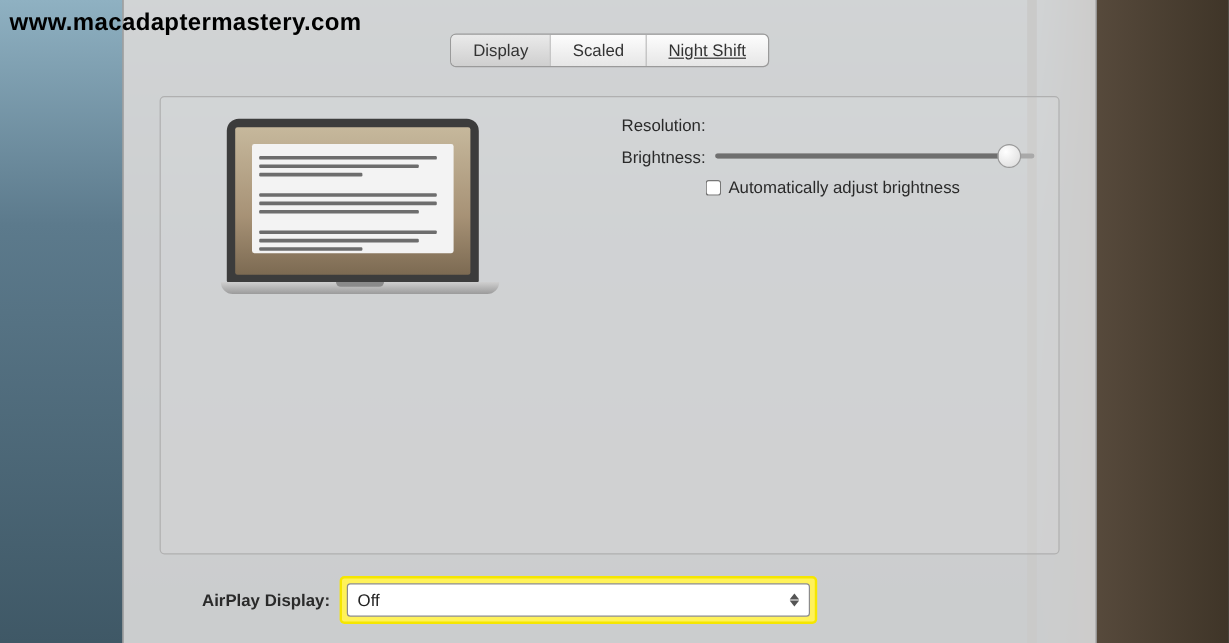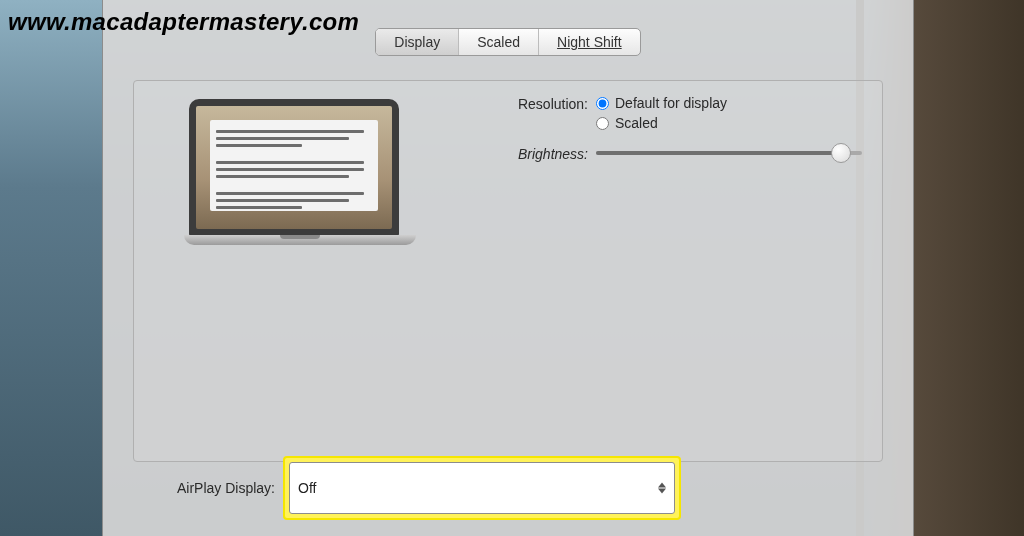--- a/index.html
+++ b/index.html
@@ -1,18 +1,18 @@
 <!DOCTYPE html>
 <html><head>
 <meta charset="utf-8">
 <style>
   html,body{margin:0;padding:0;width:1024px;height:536px;overflow:hidden;font-family:-apple-system,"Helvetica Neue",Arial,sans-serif;}
   .bg{position:absolute;inset:0;background:linear-gradient(180deg,#8fb1c2 0%,#5c7a8c 35%,#3f5866 100%);}
   .cliff{position:absolute;right:0;top:0;bottom:0;width:160px;background:linear-gradient(90deg,rgba(60,50,40,0) 0%,#574a3c 30%,#3f3528 100%);border-left:8px solid #2f2a20;}
-  .watermark{position:absolute;top:8px;left:8px;font-weight:700;color:#000;font-size:24px;z-index:50;letter-spacing:.3px;font-style:italic;}
+  .watermark{position:absolute;top:8px;left:8px;font-weight:700;color:#000;font-size:20px;z-index:50;letter-spacing:.3px;}
   .pane{position:absolute;top:0;left:102px;width:810px;height:536px;background:rgba(214,214,214,.93);border-left:1px solid #8c8c8c;border-right:1px solid #8c8c8c;}
   .tabs{display:flex;justify-content:center;margin-top:28px;}
   .segmented{display:flex;border:1px solid #9a9a9a;border-radius:5px;overflow:hidden;background:linear-gradient(#fdfdfd,#e6e6e6);}
   .segmented>button{appearance:none;border:none;background:transparent;padding:5px 18px;font-size:14px;color:#333;border-right:1px solid #bcbcbc;cursor:pointer;}
   .segmented>button:last-child{border-right:none;text-decoration:underline;}
   .segmented>button.active{background:linear-gradient(#eaeaea,#cfcfcf);}
   .content{position:relative;margin:24px 30px 0 30px;height:380px;border:1px solid #b0b0b0;border-radius:4px;background:rgba(255,255,255,.08);}
   
   .laptop{position:absolute;left:50px;top:18px;width:220px;}
   .screen{width:196px;height:123px;margin:0 auto;background:#3c3c3c;border-radius:10px 10px 2px 2px;padding:7px;}
@@ -30,23 +30,23 @@
   .radio{display:flex;align-items:center;margin-bottom:4px;cursor:pointer;}
   .radio input{margin:0 6px 0 0;}
   .slider-wrap{flex:1;display:flex;align-items:center;height:20px;}
   .slider{position:relative;flex:1;height:4px;background:#a9a9a9;border-radius:2px;}
   .slider .fill{position:absolute;left:0;top:0;bottom:0;width:92%;background:#6f6f6f;border-radius:2px;}
   .slider .thumb{position:absolute;top:50%;left:92%;width:18px;height:18px;background:radial-gradient(circle at 35% 30%,#fff,#d9d9d9);border:1px solid #9a9a9a;border-radius:50%;transform:translate(-50%,-50%);}
   .check{display:flex;align-items:center;margin-top:6px;margin-left:108px;}
   .check input{margin:0 6px 0 0;}
   
   .airplay{position:absolute;left:30px;bottom:18px;display:flex;align-items:center;}
-  .airplay .albl{width:142px;text-align:right;padding-right:10px;font-size:14px;color:#2a2a2a;}
+  .airplay .albl{width:142px;text-align:right;padding-right:10px;font-size:14px;color:#2a2a2a;font-weight:bold;}
   .highlight{background:#fff25a;padding:4px;border-radius:2px;box-shadow:0 0 0 2px #f5e600;}
-  .popup{width:368px;height:26px;background:#fff;border:1px solid #8c8c8c;border-radius:3px;display:flex;align-items:center;padding:12px 8px;cursor:pointer;position:relative;}
+  .popup{width:368px;height:26px;background:#fff;border:1px solid #8c8c8c;border-radius:3px;display:flex;align-items:center;padding:0 8px;cursor:pointer;position:relative;}
   .popup .val{flex:1;font-size:14px;color:#222;}
   .popup .arrows{position:absolute;right:4px;top:50%;transform:translateY(-50%);width:16px;height:20px;display:flex;flex-direction:column;justify-content:center;align-items:center;}
   .popup .arrows svg{width:8px;height:6px;display:block;}
 </style>
 </head>
 <body>
 
 <div class="bg"></div>
 <div class="cliff"></div>
 
@@ -81,40 +81,34 @@
             <div class="line short"></div>
           </div>
         </div>
       </div>
       <div class="base"></div>
     </div>
 
     <div class="settings">
       <div class="row">
         <div class="lbl">Resolution:</div>
-        <div class="opts">
-          <label class="radio">
-            <input type="radio" name="res" checked="" style="">
-            <span>Default for display</span>
-          </label>
-          <label class="radio">
-            <input type="radio" name="res" style="">
-            <span>Scaled</span>
-          </label>
-        </div>
       </div>
-      <div class="row" style="align-items:center;font-style:italic;">
+      <div class="row" style="align-items:center;">
         <div class="lbl">Brightness:</div>
         <div class="slider-wrap">
           <div class="slider">
             <div class="fill"></div>
             <div class="thumb"></div>
           </div>
         </div>
       </div>
+      <label class="check">
+        <input type="checkbox" style="">
+        <span>Automatically adjust brightness</span>
+      </label>
     </div>
 
   </div>
 
   <div class="airplay">
     <div class="albl">AirPlay Display:</div>
     <div class="highlight">
       <div class="popup">
         <span class="val">Off</span>
         <span class="arrows">

